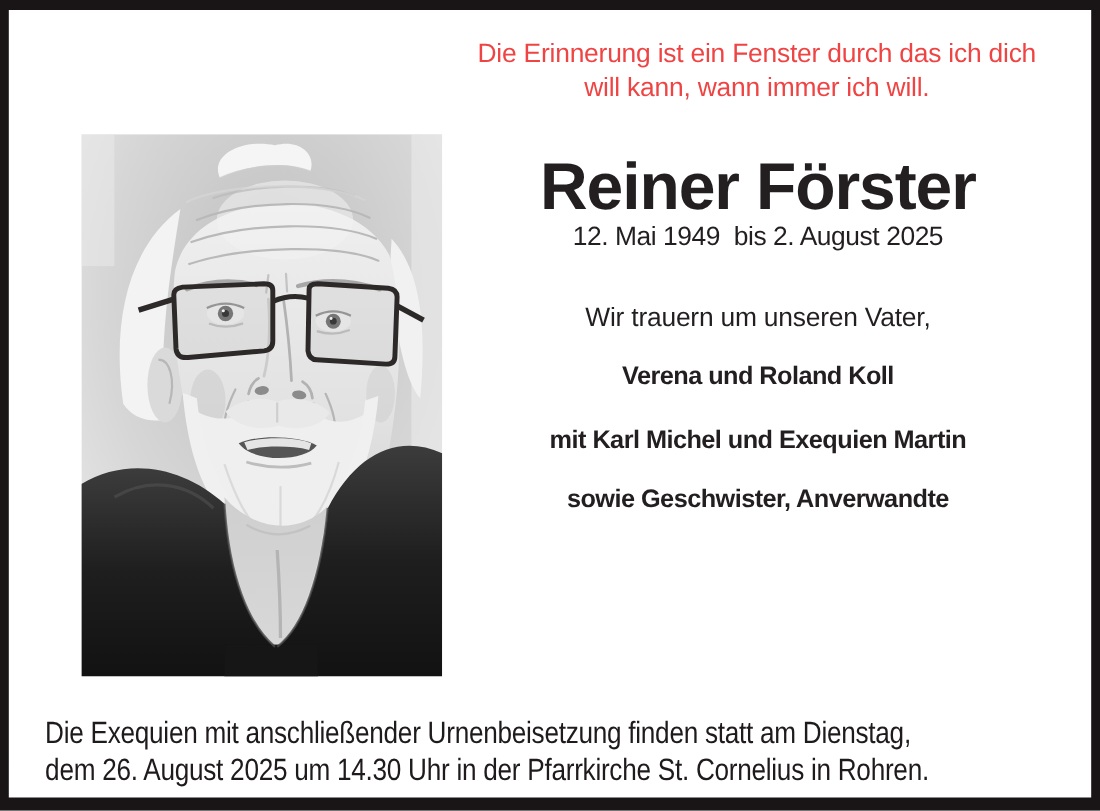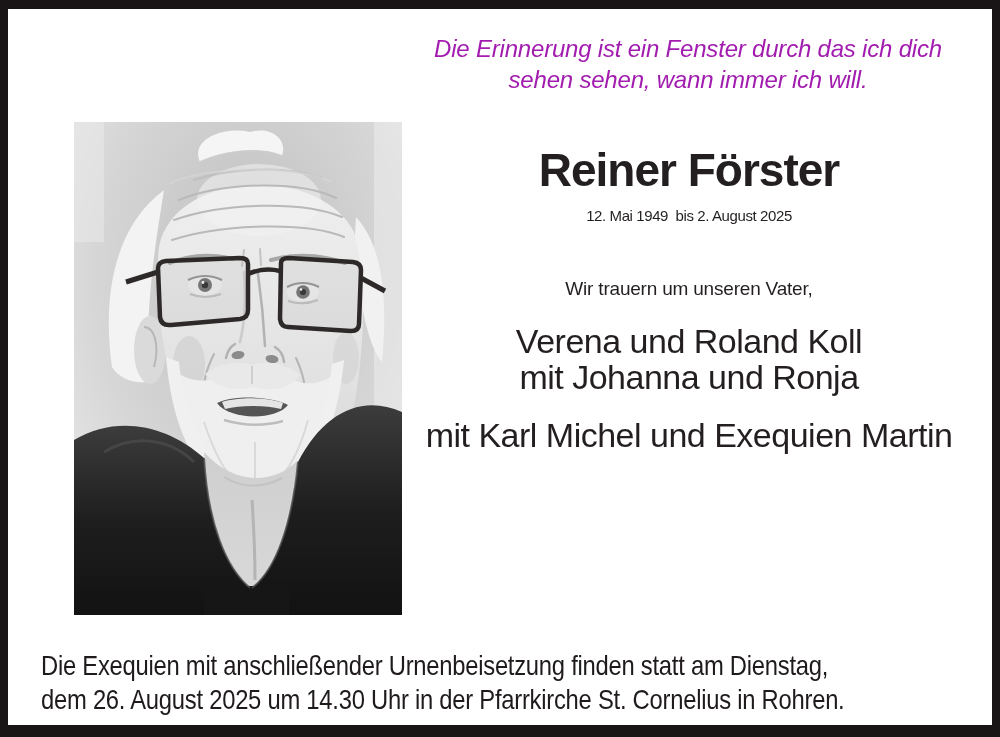--- a/index.html
+++ b/index.html
@@ -11,52 +11,51 @@
     border-style:solid;
     border-color:#191516;
     border-width:9px 8px 12px 8px;
     overflow:hidden;
     font-family:"Liberation Sans","DejaVu Sans",sans-serif;
     color:#231f20;
   }
   .quote{
     position:absolute;left:392px;top:24px;width:576px;
     text-align:center;
-    font-style:italic;
     font-size:24px;line-height:31px;
-    color:#a21caf;
+    color:#ef4444;
     letter-spacing:-0.2px;
   }
   .portrait{
     position:absolute;left:66px;top:113px;width:328px;height:493px;
     display:block;
   }
   .right-col{
     position:absolute;left:398px;top:132px;width:566px;
     text-align:center;
   }
   .name{
     margin:0;
-    font-size:46px;line-height:58px;
+    font-size:60px;line-height:58px;
     font-weight:bold;
     letter-spacing:-1px;
   }
   .dates{
     margin:2px 0 0 0;
-    font-size:15px;line-height:30px;
+    font-size:24px;line-height:30px;
     letter-spacing:-0.4px;
   }
   .intro{
     margin:40px 0 0 0;
-    font-size:19px;line-height:36px;
+    font-size:24px;line-height:36px;
     letter-spacing:-0.2px;
   }
   .group{
-    font-size:34px;line-height:36px;
-    font-weight:normal;
+    font-size:23px;line-height:36px;
+    font-weight:bold;
     letter-spacing:-0.5px;
   }
   .group-1{margin:16px 0 0 0;}
   .group-2{margin:22px 0 0 0;}
   .group-3{margin:18px 0 0 0;}
   .line{display:block;}
   .notice{
     position:absolute;left:33px;top:640px;width:1100px;
     font-size:28px;line-height:34px;
     letter-spacing:-0.3px;
@@ -65,21 +64,21 @@
     color:#1f1b1c;
   }
 </style>
 </head>
 <body>
 
 <div class="sheet">
 
   <div class="quote">
     <span class="line">Die Erinnerung ist ein Fenster durch das ich dich</span>
-    <span class="line">sehen sehen, wann immer ich will.</span>
+    <span class="line">will kann, wann immer ich will.</span>
   </div>
 
   <svg class="portrait" viewBox="0 0 328 493" role="img" xmlns="http://www.w3.org/2000/svg" aria-label="Schwarz-Weiß-Porträt eines älteren Mannes mit Brille und weißem Bart">
     <defs>
       <radialGradient id="bgGrad" cx="0.53" cy="0.3" r="0.85">
         <stop offset="0" stop-color="#bfbfbf"></stop>
         <stop offset="0.55" stop-color="#d6d6d6"></stop>
         <stop offset="1" stop-color="#efefef"></stop>
       </radialGradient>
       <linearGradient id="skinGrad" x1="0" y1="0" x2="0" y2="1">
@@ -218,28 +217,28 @@
   <div class="right-col">
     <h1 class="name">Reiner Förster</h1>
     <div class="dates">12. Mai 1949&nbsp; bis 2. August 2025</div>
 
     <div class="intro">
       <span class="line">Wir trauern um unseren Vater,</span>
     </div>
 
     <div class="group group-1">
       <span class="line">Verena und Roland Koll</span>
-      <span class="line">mit Johanna und Ronja</span>
     </div>
 
     <div class="group group-2">
       <span class="line">mit Karl Michel und Exequien Martin</span>
     </div>
 
     <div class="group group-3">
+      <span class="line">sowie Geschwister, Anverwandte</span>
     </div>
   </div>
 
   <div class="notice">
     <span class="line">Die Exequien mit anschließender Urnenbeisetzung finden statt am Dienstag,</span>
     <span class="line">dem 26. August 2025 um 14.30 Uhr in der Pfarrkirche St. Cornelius in Rohren.</span>
   </div>
 
 </div>
 

